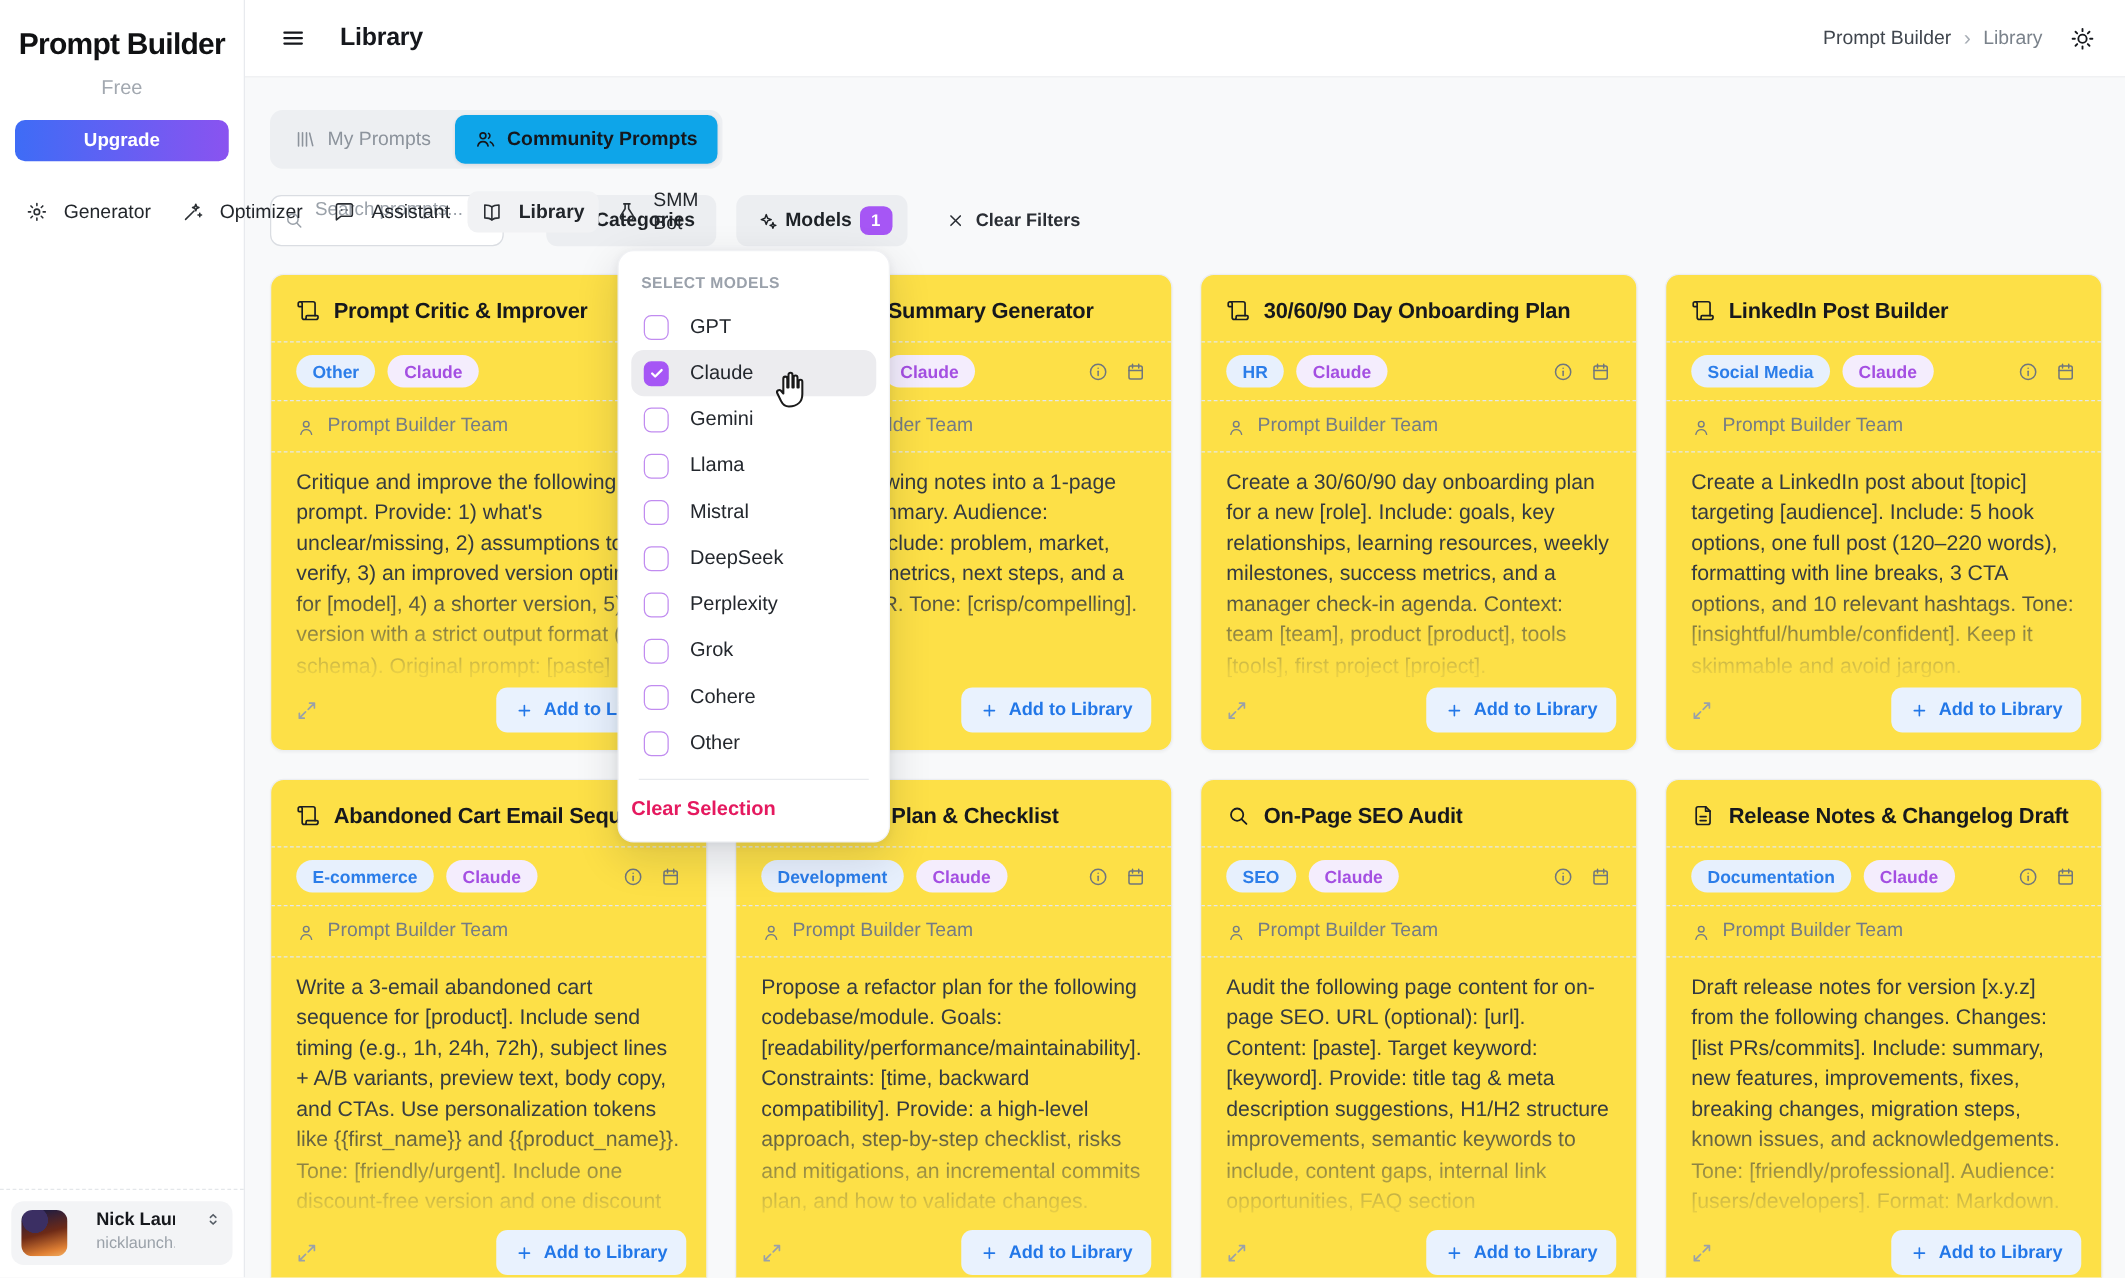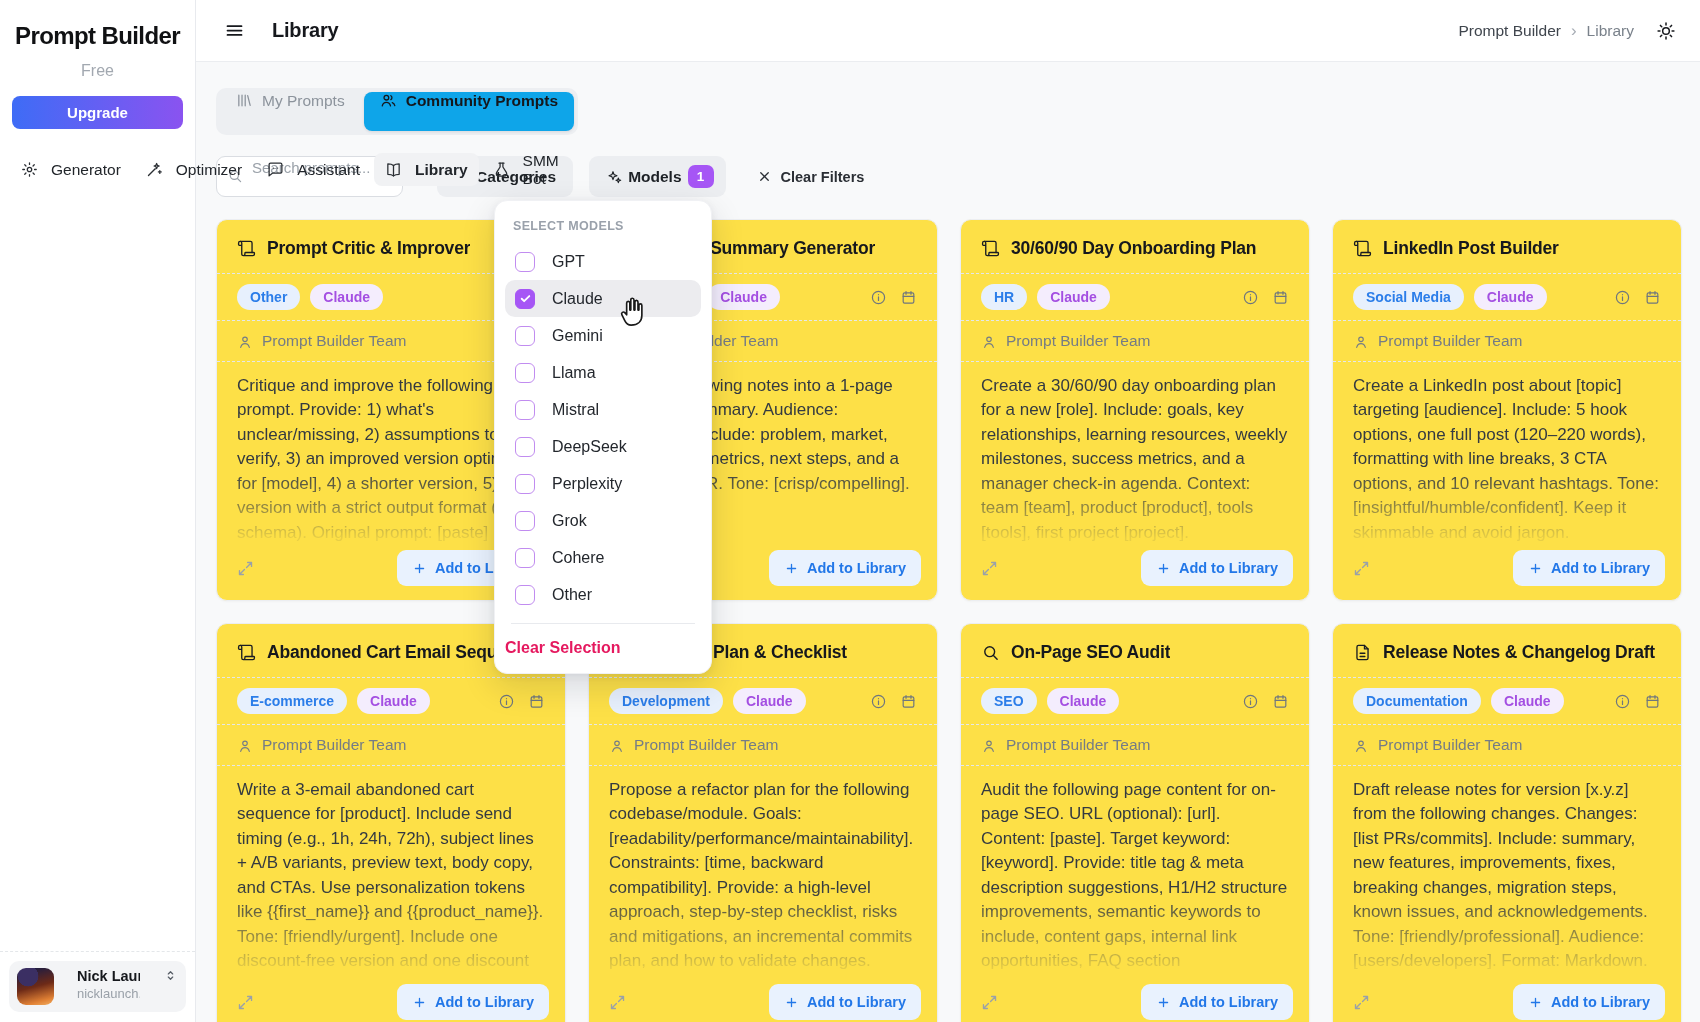--- a/index.html
+++ b/index.html
@@ -33,21 +33,21 @@
 .breadcrumb{display:flex;align-items:center;gap:10px;font-size:15.5px}
 .bc-root{color:#3f454d;font-weight:500}
 .bc-sep{color:#a6acb4;font-size:17px}
 .bc-cur{color:#7a828b}
 .theme-btn{width:20px;height:20px;color:#16181d;cursor:pointer;background:none;border:none;padding:0}
 .theme-btn .ic{width:20px;height:20px}
 
 
 .content{padding:26px 18px 0 20px}
 .tabs{display:inline-flex;background:#edeff2;border-radius:10px;padding:4px;gap:3px}
-.tab{display:flex;gap:9px;padding:0 16px;height:39px;border-radius:8px;font-size:15.5px;font-weight:500;color:#8c939c;cursor:pointer;background:none;border:none;font-family:inherit}
+.tab{display:flex;align-items:center;gap:9px;padding:0 16px;height:39px;border-radius:8px;font-size:15.5px;font-weight:500;color:#8c939c;cursor:pointer;background:none;border:none;font-family:inherit}
 .tab .ic{width:17px;height:17px}
 .tab.active{background:#0ea5e9;color:#15171c;font-weight:600;box-shadow:0 1px 3px rgba(17,24,39,.1)}
 
 .filterbar{margin-top:21px;display:flex;align-items:center;height:41px}
 .searchbox{position:relative;width:187px;height:41px;margin-right:34px}
 .searchbox .ic{position:absolute;left:11px;top:12px;width:16px;height:16px;color:#9aa1a9}
 .searchbox input{width:100%;height:100%;border:1px solid #dadde2;border-radius:9px;padding:0 10px 18px 35px;font-size:15px;font-family:inherit;color:#8b5cf6;background:#fff;outline:none}
 .searchbox input::placeholder{color:#9aa1a9}
 .fbtn{display:flex;align-items:center;gap:6px;height:41px;padding:0 17px;background:#eceef1;border:none;border-radius:9px;font-size:15.5px;font-weight:600;font-family:inherit;color:#1d2126;cursor:pointer}
 .fbtn .ic{width:16px;height:16px}

